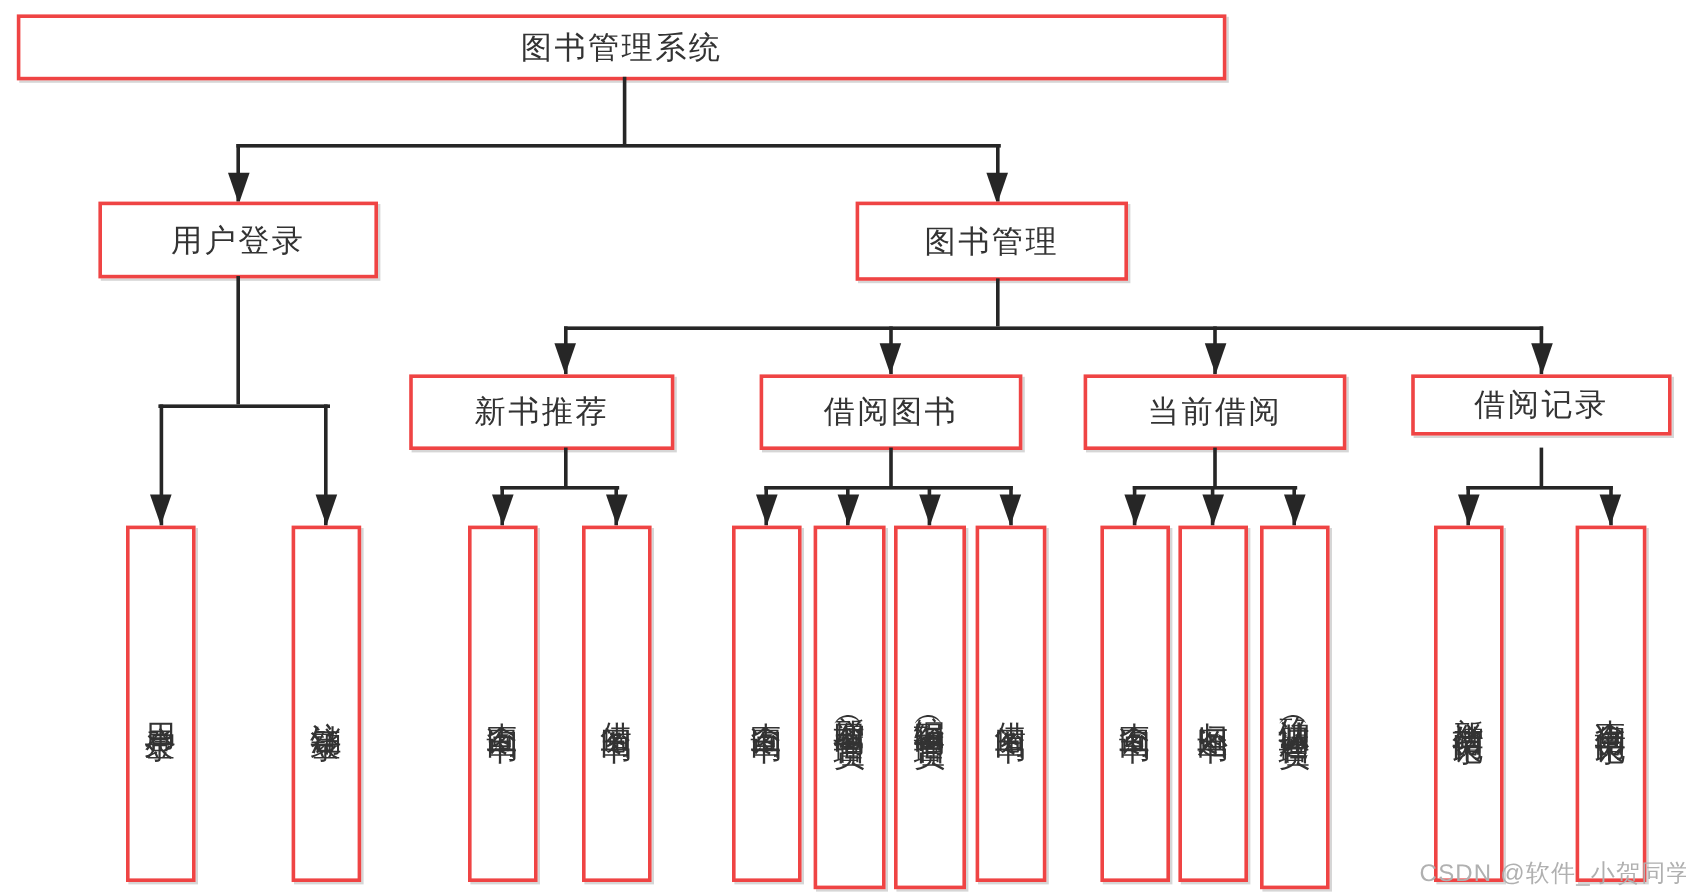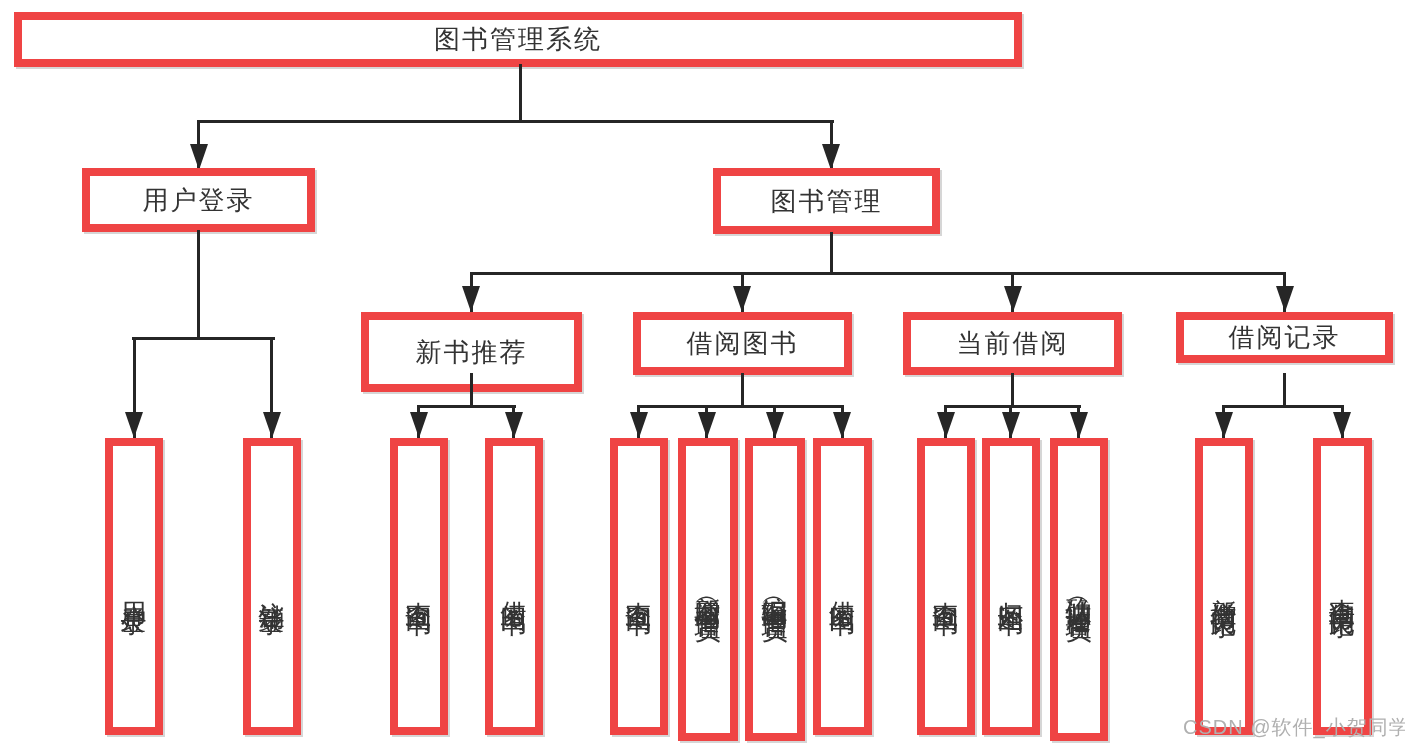--- a/index.html
+++ b/index.html
@@ -1,21 +1,21 @@
 <!DOCTYPE html>
 <html><head>
 <meta charset="utf-8">
 <style>
   html,body{margin:0;padding:0;background:#fff;}
   #stage{
     position:relative;width:1405px;height:747px;background:#ffffff;
     font-family:"Liberation Sans","DejaVu Sans",sans-serif;overflow:hidden;
   }
   .node{
-    position:absolute;border:8px solid #ef4444;background:#fff;
+    position:absolute;border:3px solid #ef4444;background:#fff;
     box-sizing:border-box;display:flex;align-items:center;justify-content:center;
     box-shadow:2px 2px 0 rgba(120,120,120,0.30);
   }
   .lbl{font-size:26px;color:#333;letter-spacing:2px;white-space:nowrap;}
   .vlbl{
     writing-mode:vertical-rl;text-orientation:mixed;
     font-size:26px;color:#333;letter-spacing:3px;line-height:1;white-space:nowrap;
   }
   .hline,.vline{position:absolute;background:#262626;}
   .hline{height:3px;}
@@ -64,21 +64,21 @@
   <div class="hline" style="left:470px;top:272px;width:816px"></div>
   <div class="vline" style="left:470px;top:272px;height:40px"></div>
   <div class="arrow" style="left:462px;top:286px"></div>
   <div class="vline" style="left:741px;top:272px;height:40px"></div>
   <div class="arrow" style="left:733px;top:286px"></div>
   <div class="vline" style="left:1011px;top:272px;height:40px"></div>
   <div class="arrow" style="left:1004px;top:286px"></div>
   <div class="vline" style="left:1283px;top:272px;height:40px"></div>
   <div class="arrow" style="left:1276px;top:286px"></div>
 
-  <div class="node" style="left:361px;top:312px;width:221px;height:80px">
+  <div class="node" style="left:341px;top:312px;width:221px;height:63px">
     <span class="lbl">新书推荐</span>
   </div>
   <div class="node" style="left:633px;top:312px;width:219px;height:63px">
     <span class="lbl">借阅图书</span>
   </div>
   <div class="node" style="left:903px;top:312px;width:219px;height:63px">
     <span class="lbl">当前借阅</span>
   </div>
   <div class="node" style="left:1176px;top:312px;width:217px;height:51px">
     <span class="lbl">借阅记录</span>

